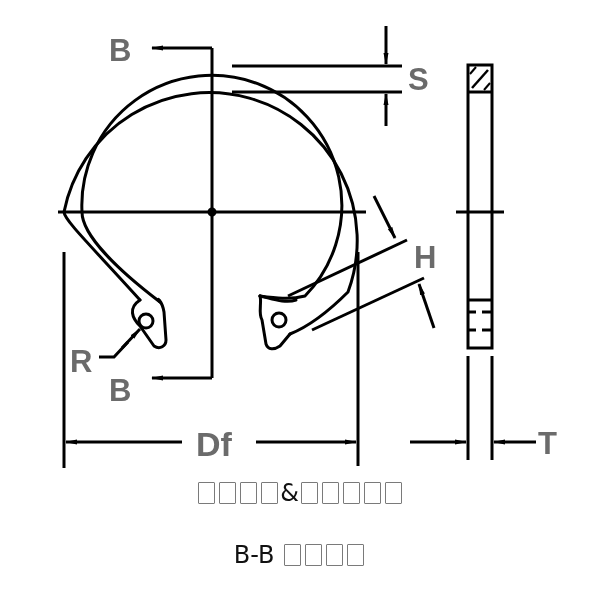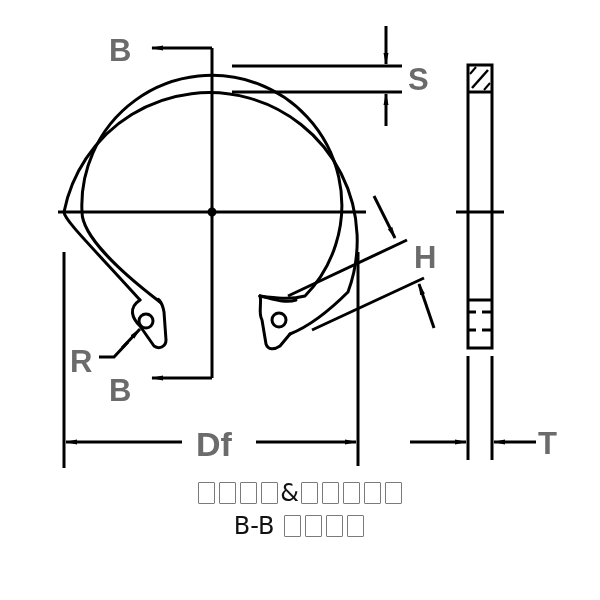--- a/index.html
+++ b/index.html
@@ -92,16 +92,16 @@
     <line x1="492" y1="356" x2="492" y2="460"></line>
     <line x1="410" y1="442" x2="466" y2="442" marker-end="url(#ah)"></line>
     <line x1="536" y1="442" x2="494" y2="442" marker-end="url(#ah)"></line>
   </g>
   <text class="lbl" x="538" y="454" font-size="31">T</text>
 </svg>
 
 <div class="caption" style="top:479px;">
   <span class="tofu"></span><span class="tofu"></span><span class="tofu"></span><span class="tofu"></span><span>&amp;</span><span class="tofu"></span><span class="tofu"></span><span class="tofu"></span><span class="tofu"></span><span class="tofu"></span>
 </div>
-<div class="caption" style="top:512px;">
+<div class="caption" style="top:541px;">
   <span>B-B</span>
   <span class="tofu"></span><span class="tofu"></span><span class="tofu"></span><span class="tofu"></span>
 </div>
 
 </body></html>

